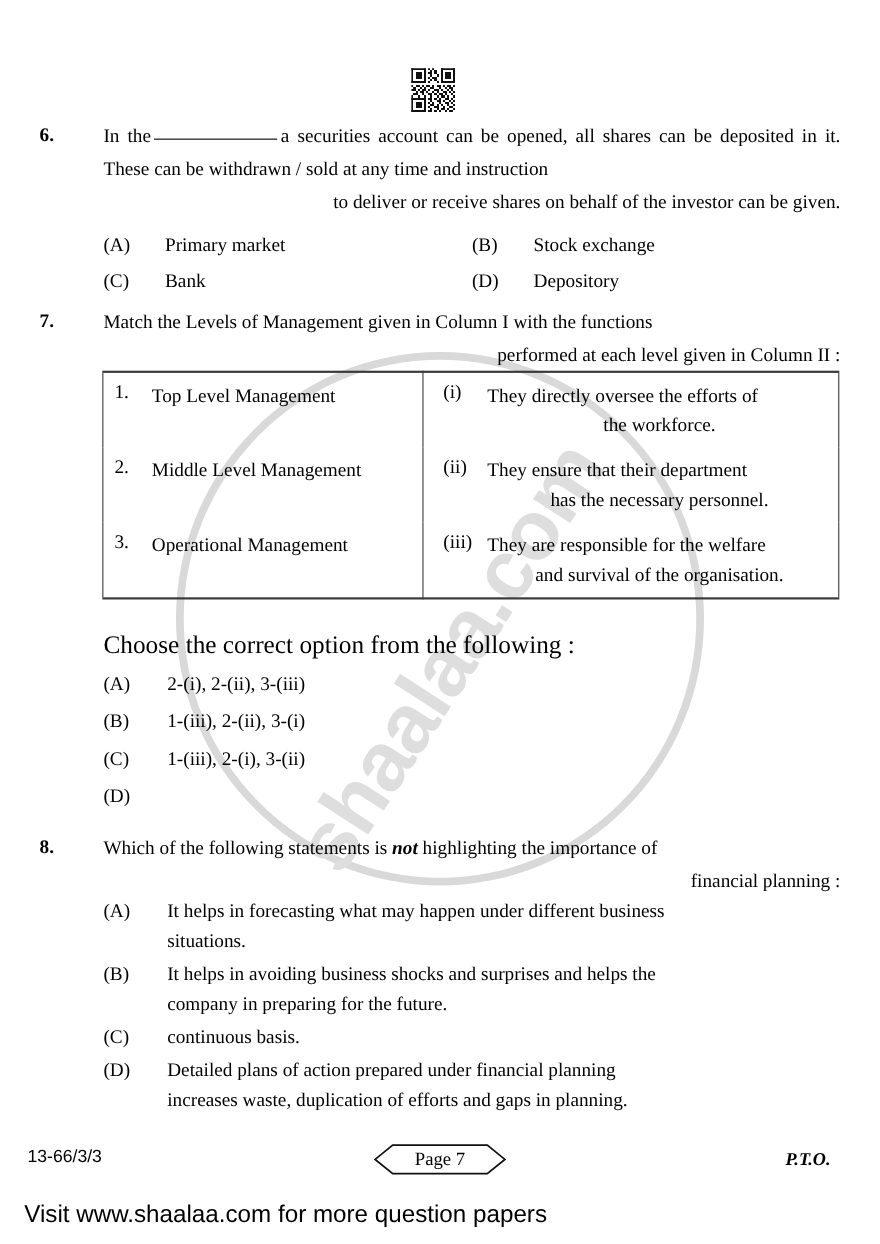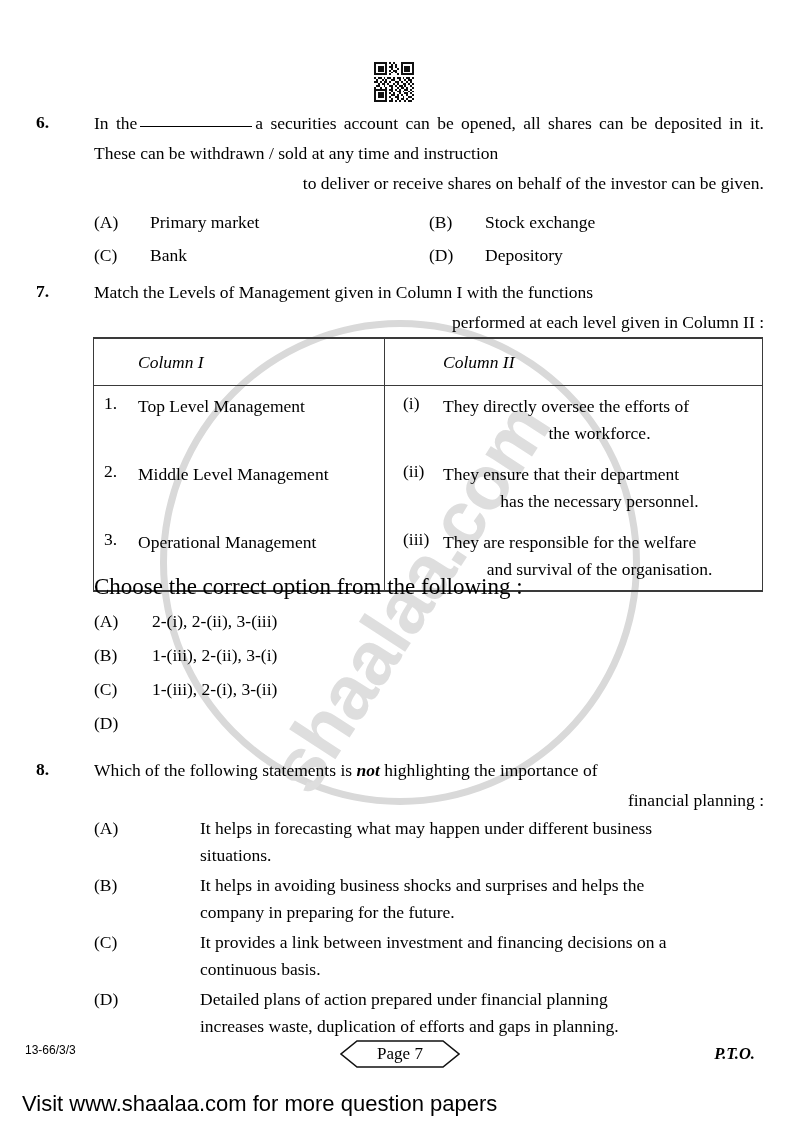--- a/index.html
+++ b/index.html
@@ -128,21 +128,20 @@
     margin-bottom: 3px;
   }
   .opt-item .opt-lbl2 {
     width: 58px;
     flex: none;
   }
   .opt-item .opt-txt {
     flex: 1;
     text-align: justify;
     text-justify: inter-word;
-    margin-left: 48px;
   }
   .opt-item .opt-txt span.tail { display: block; text-align: left; }
 
   
   .match-list { margin-left: 58px; margin-top: 2px; }
   .match-item {
     display: flex;
     font-size: 17.5px;
     line-height: 34px;
   }
@@ -193,21 +192,21 @@
   .row-a td { height: 66px; }
   .row-b td { height: 62px; }
   .row-c td { height: 62px; }
 
   
   .footer-code {
     position: absolute;
     left: 25px;
     top: 1043px;
     font-family: "Liberation Sans", "DejaVu Sans", sans-serif;
-    font-size: 12px;
+    font-size: 16px;
     letter-spacing: 0px;
   }
   .footer-pto {
     position: absolute;
     right: 45px;
     top: 1044px;
     font-style: italic;
     font-weight: bold;
     font-size: 16.5px;
   }
@@ -399,28 +398,20 @@
   <div class="question" style="top:277px;">
     <div class="q-num">7.</div>
     <div class="q-body">
       <div>Match the Levels of Management given in Column I with the functions</div>
       <div class="last-line">performed at each level given in Column II :</div>
     </div>
   </div>
 
   <table class="match-table">
     <tbody>
-        <tr class="mt-head-row">
-      <td class="mt-col-left">
-        <div class="mt-head-txt">Column I</div>
-      </td>
-      <td>
-        <div class="mt-head-txt right">Column II</div>
-      </td>
-    </tr>
 
     <tr class="row-a">
       <td class="mt-col-left">
         <div class="mt-cell-inner">
           <span class="mt-idx">1.</span>
           <span class="mt-left-txt">Top Level Management</span>
         </div>
       </td>
       <td>
         <div class="mt-cell-inner">
@@ -511,21 +502,20 @@
       <div class="opt-item">
         <span class="opt-lbl2">(B)</span>
         <span class="opt-txt">
           <span>It helps in avoiding business shocks and surprises and helps the</span>
           <span class="tail">company in preparing for the future.</span>
         </span>
       </div>
       <div class="opt-item">
         <span class="opt-lbl2">(C)</span>
         <span class="opt-txt">
-          <span>It provides a link between investment and financing decisions on a</span>
           <span class="tail">continuous basis.</span>
         </span>
       </div>
       <div class="opt-item">
         <span class="opt-lbl2">(D)</span>
         <span class="opt-txt">
           <span>Detailed plans of action prepared under financial planning</span>
           <span class="tail">increases waste, duplication of efforts and gaps in planning.</span>
         </span>
       </div>

